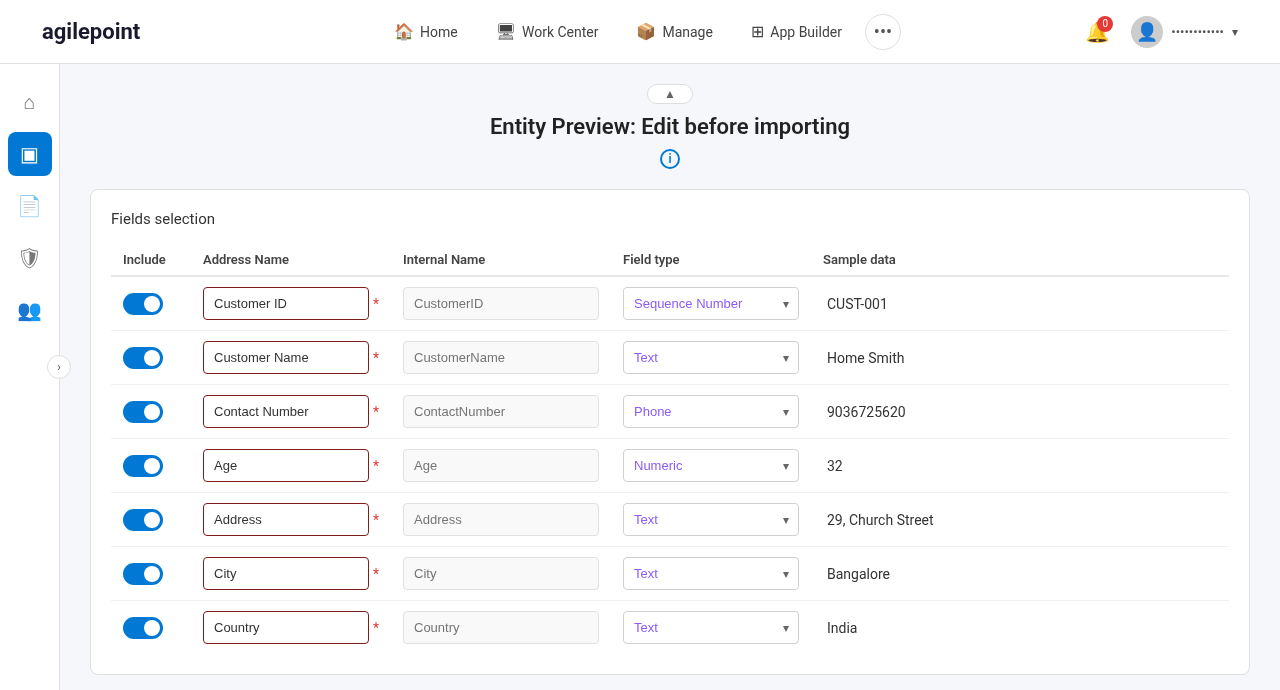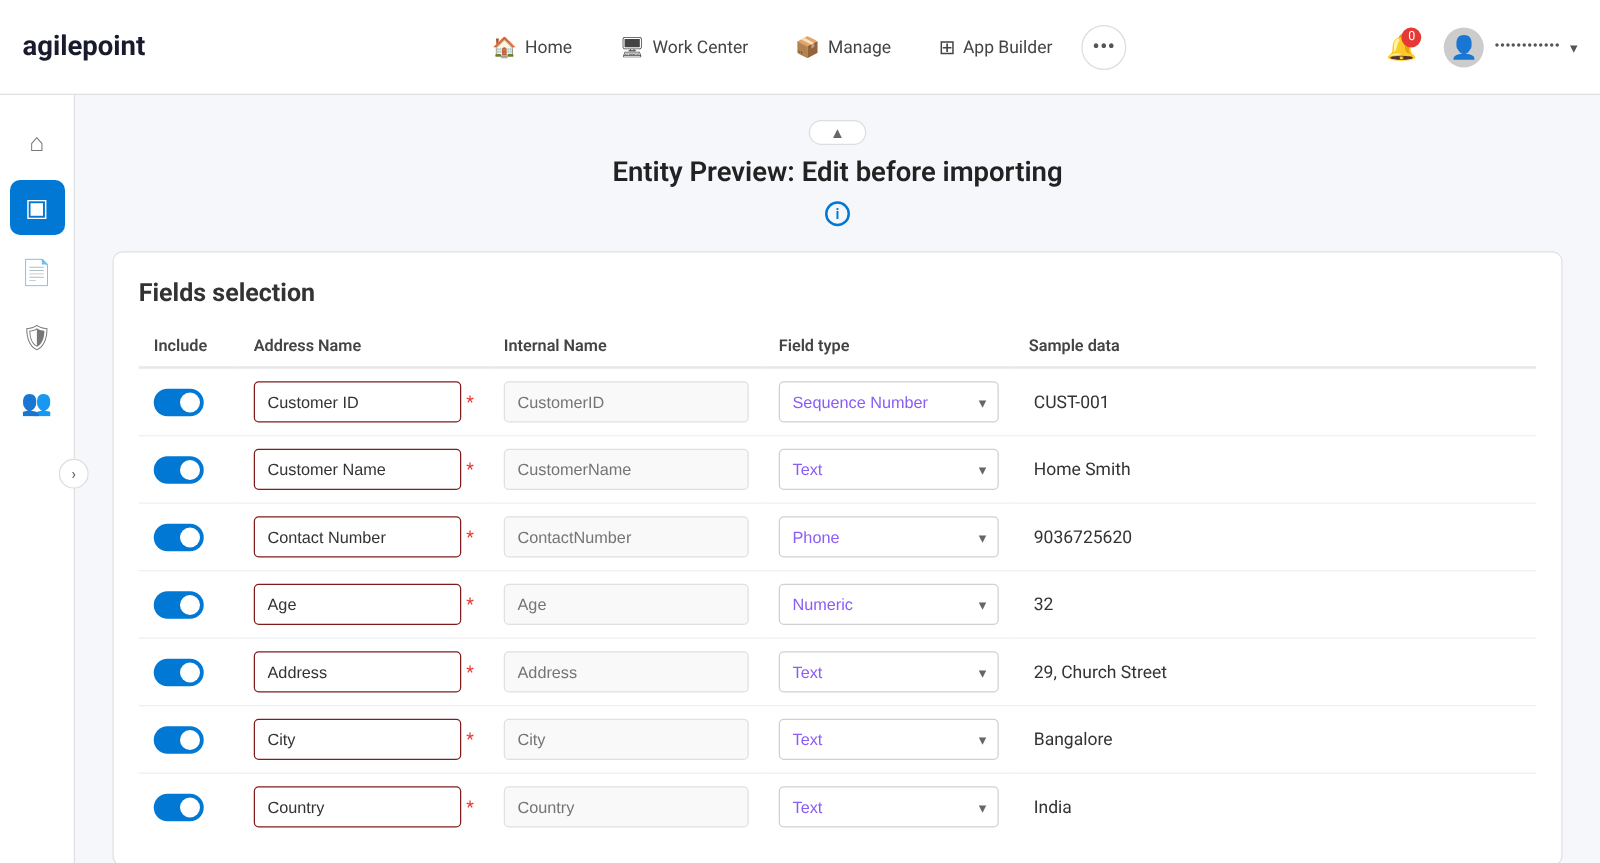--- a/index.html
+++ b/index.html
@@ -1,24 +1,24 @@
 <!DOCTYPE html>
 <html><head>
   <meta charset="utf-8">
   <style>
     * { box-sizing: border-box; margin: 0; padding: 0; }
     body { font-family: -apple-system, BlinkMacSystemFont, 'Segoe UI', Roboto, sans-serif; background: #f0f2f5; color: #333; font-size: 14px; }
 
     
     .top-nav {
       background: #fff;
-      height: 76px;
-      display: flex;
-      align-items: center;
-      padding: 0 18px;
+      height: 64px;
+      display: flex;
+      align-items: center;
+      padding: 0 42px;
       border-bottom: 1px solid #e0e0e0;
       position: relative;
       z-index: 10;
     }
     .logo {
       font-size: 22px;
       font-weight: 700;
       color: #1a1a2e;
       margin-right: auto;
     }
@@ -173,22 +173,22 @@
 
     
     .section-card {
       background: #fff;
       border: 1px solid #e0e0e0;
       border-radius: 8px;
       margin-bottom: 20px;
       padding: 20px;
     }
     .section-title {
-      font-size: 20px;
-      font-weight: 700;
+      font-size: 15px;
+      font-weight: 400;
       color: #333;
       margin-bottom: 16px;
     }
 
     
     .fields-table {
       width: 100%;
       border-collapse: collapse;
     }
     .fields-table thead tr th {

